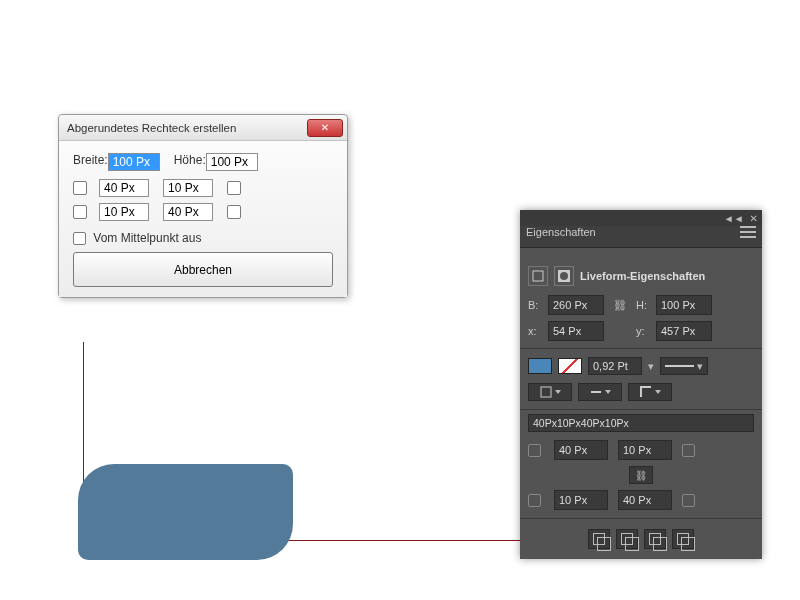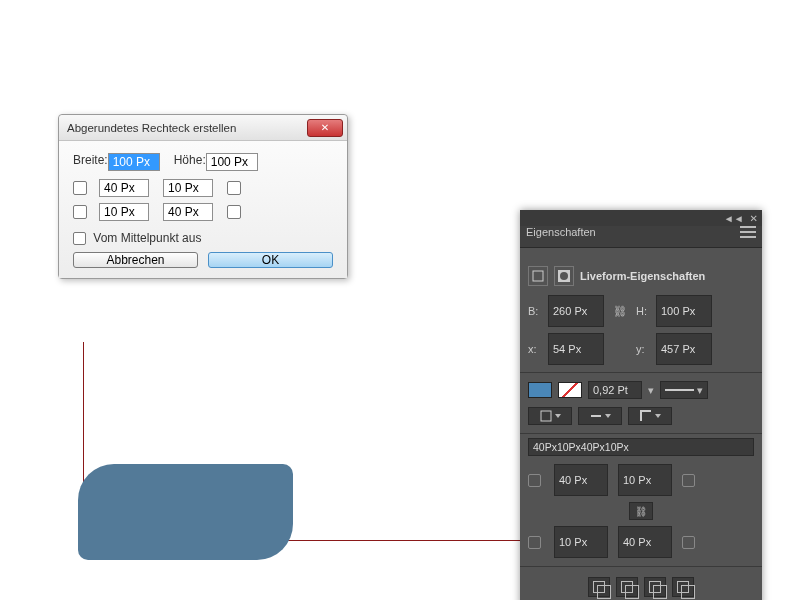--- a/index.html
+++ b/index.html
@@ -15,21 +15,21 @@
   .lbl { font-size:12px; color:#333; }
   .txt { border:1px solid #8e8e8e; padding:1px 4px; font-size:12px; background:#fff; height:18px; }
   .txt.sel { background:#3399ff; color:#fff; }
   .w60 { width:52px; }
   .radien-lbl { font-size:12px; color:#333; margin:6px 0 8px 0; }
   .rad-grid { display:grid; grid-template-columns: 18px 56px 56px 18px; gap:6px 8px; align-items:center; margin-bottom:10px;}
   .chk { width:14px; height:14px; border:1px solid #7a7a7a; background:#fff; border-radius:2px; display:inline-block;}
   .chk-small { width:13px; height:13px; border:1px solid #7a7a7a; background:#fff; border-radius:2px; display:inline-block; margin-right:4px; vertical-align:middle;}
   .midp { font-size:12px; color:#333; margin-bottom:7px;}
   .btnrow { display:flex; gap:10px; }
-  .btn { flex:1; height:16px; font-size:12px; border:1px solid #7a7a7a; border-radius:3px; background:linear-gradient(#fefefe,#e6e6e6); cursor:pointer;}
+  .btn { flex:1; height:35px; font-size:12px; border:1px solid #7a7a7a; border-radius:3px; background:linear-gradient(#fefefe,#e6e6e6); cursor:pointer;}
   .btn.ok { background:linear-gradient(#d8eefc,#a6d4f3); border:1px solid #4a90c8;}
 
   
   .shape { position:absolute; left:78px; top:464px; width:215px; height:96px; background:#537a98; border-top-left-radius:36px; border-top-right-radius:10px; border-bottom-left-radius:10px; border-bottom-right-radius:36px;}
 
   
   .line-v { position:absolute; left:83px; top:342px; width:1px; height:174px; background:#8a1818;}
   .line-h { position:absolute; left:272px; top:540px; width:255px; height:1px; background:#8a1818;}
 
   
@@ -37,21 +37,21 @@
   .panel-top { height:16px; background:#3a3a3a; display:flex; justify-content:flex-end; align-items:center; padding:0 4px; gap:6px; font-size:10px; color:#bbb;}
   .panel-tabs { height:22px; background:#3f3f3f; display:flex; align-items:flex-start; padding:0 6px; border-bottom:1px solid #2a2a2a; justify-content:space-between;}
   .panel-tab { color:#ccc; font-size:11px; }
   .menu-ico { width:16px; height:12px; display:flex; flex-direction:column; justify-content:space-between; cursor:pointer;}
   .menu-ico span{height:2px;background:#bbb;}
   .prop-head { display:flex; align-items:center; gap:6px; padding:6px 8px;margin-top:12px;}
   .prop-head .iconbox { width:20px; height:20px; border:1px solid #777; display:flex; align-items:center; justify-content:center;}
   .head-lbl { font-weight:bold; color:#ddd; font-size:11px;}
   .pr-row { display:flex; align-items:center; gap:6px; padding:3px 8px;}
   .pr-lbl { width:14px; color:#ccc; }
-  .pr-in { background:#3a3a3a; border:1px solid #2a2a2a; color:#ddd; height:32px; width:56px; padding:0 4px; font-size:11px;}
+  .pr-in { background:#3a3a3a; border:1px solid #2a2a2a; color:#ddd; height:20px; width:56px; padding:0 4px; font-size:11px;}
   .pr-in.sm { width:54px;}
   .link-ico { width:20px; color:#ccc; text-align:center; cursor:pointer;}
   .hr { height:1px; background:#3a3a3a; margin:4px 0;}
   .sw-row { display:flex; align-items:center; gap:6px; padding:4px 8px;}
   .swatch { width:24px; height:16px; background:#4a87b8; border:1px solid #222;}
   .swatch2 { width:24px; height:16px; background:#fff; border:1px solid #222; position:relative;}
   .swatch2::after{content:""; position:absolute; left:0;top:0;right:0;bottom:0;background:linear-gradient(135deg,transparent 45%,#d33 45%,#d33 55%,transparent 55%);}
   .stroke-in { background:#3a3a3a; border:1px solid #2a2a2a; color:#ddd; height:18px; width:54px; padding:0 4px; font-size:11px;}
   .stroke-dd { width:48px; height:18px; background:#3a3a3a; border:1px solid #2a2a2a; display:flex; align-items:center; padding:0 4px;}
   .stroke-dd .ln{flex:1;height:2px;background:#ccc;}
@@ -98,21 +98,20 @@
       <input class="txt" style="width: 50px;" value="10 Px">
       <input class="txt" style="width: 50px;" value="40 Px">
       <span class="chk"></span>
     </div>
     <div class="midp">
       <span class="chk-small"></span>
       <span>Vom Mittelpunkt aus</span>
     </div>
     <div class="btnrow">
       <button class="btn">Abbrechen</button>
-      <button class="btn ok">OK</button>
     </div>
   </div>
 </div>
 
 <div class="shape"></div>
 
 <div class="panel">
   <div class="panel-top">
     <span style="cursor:pointer">◄◄</span>
     <span style="cursor:pointer">✕</span>

